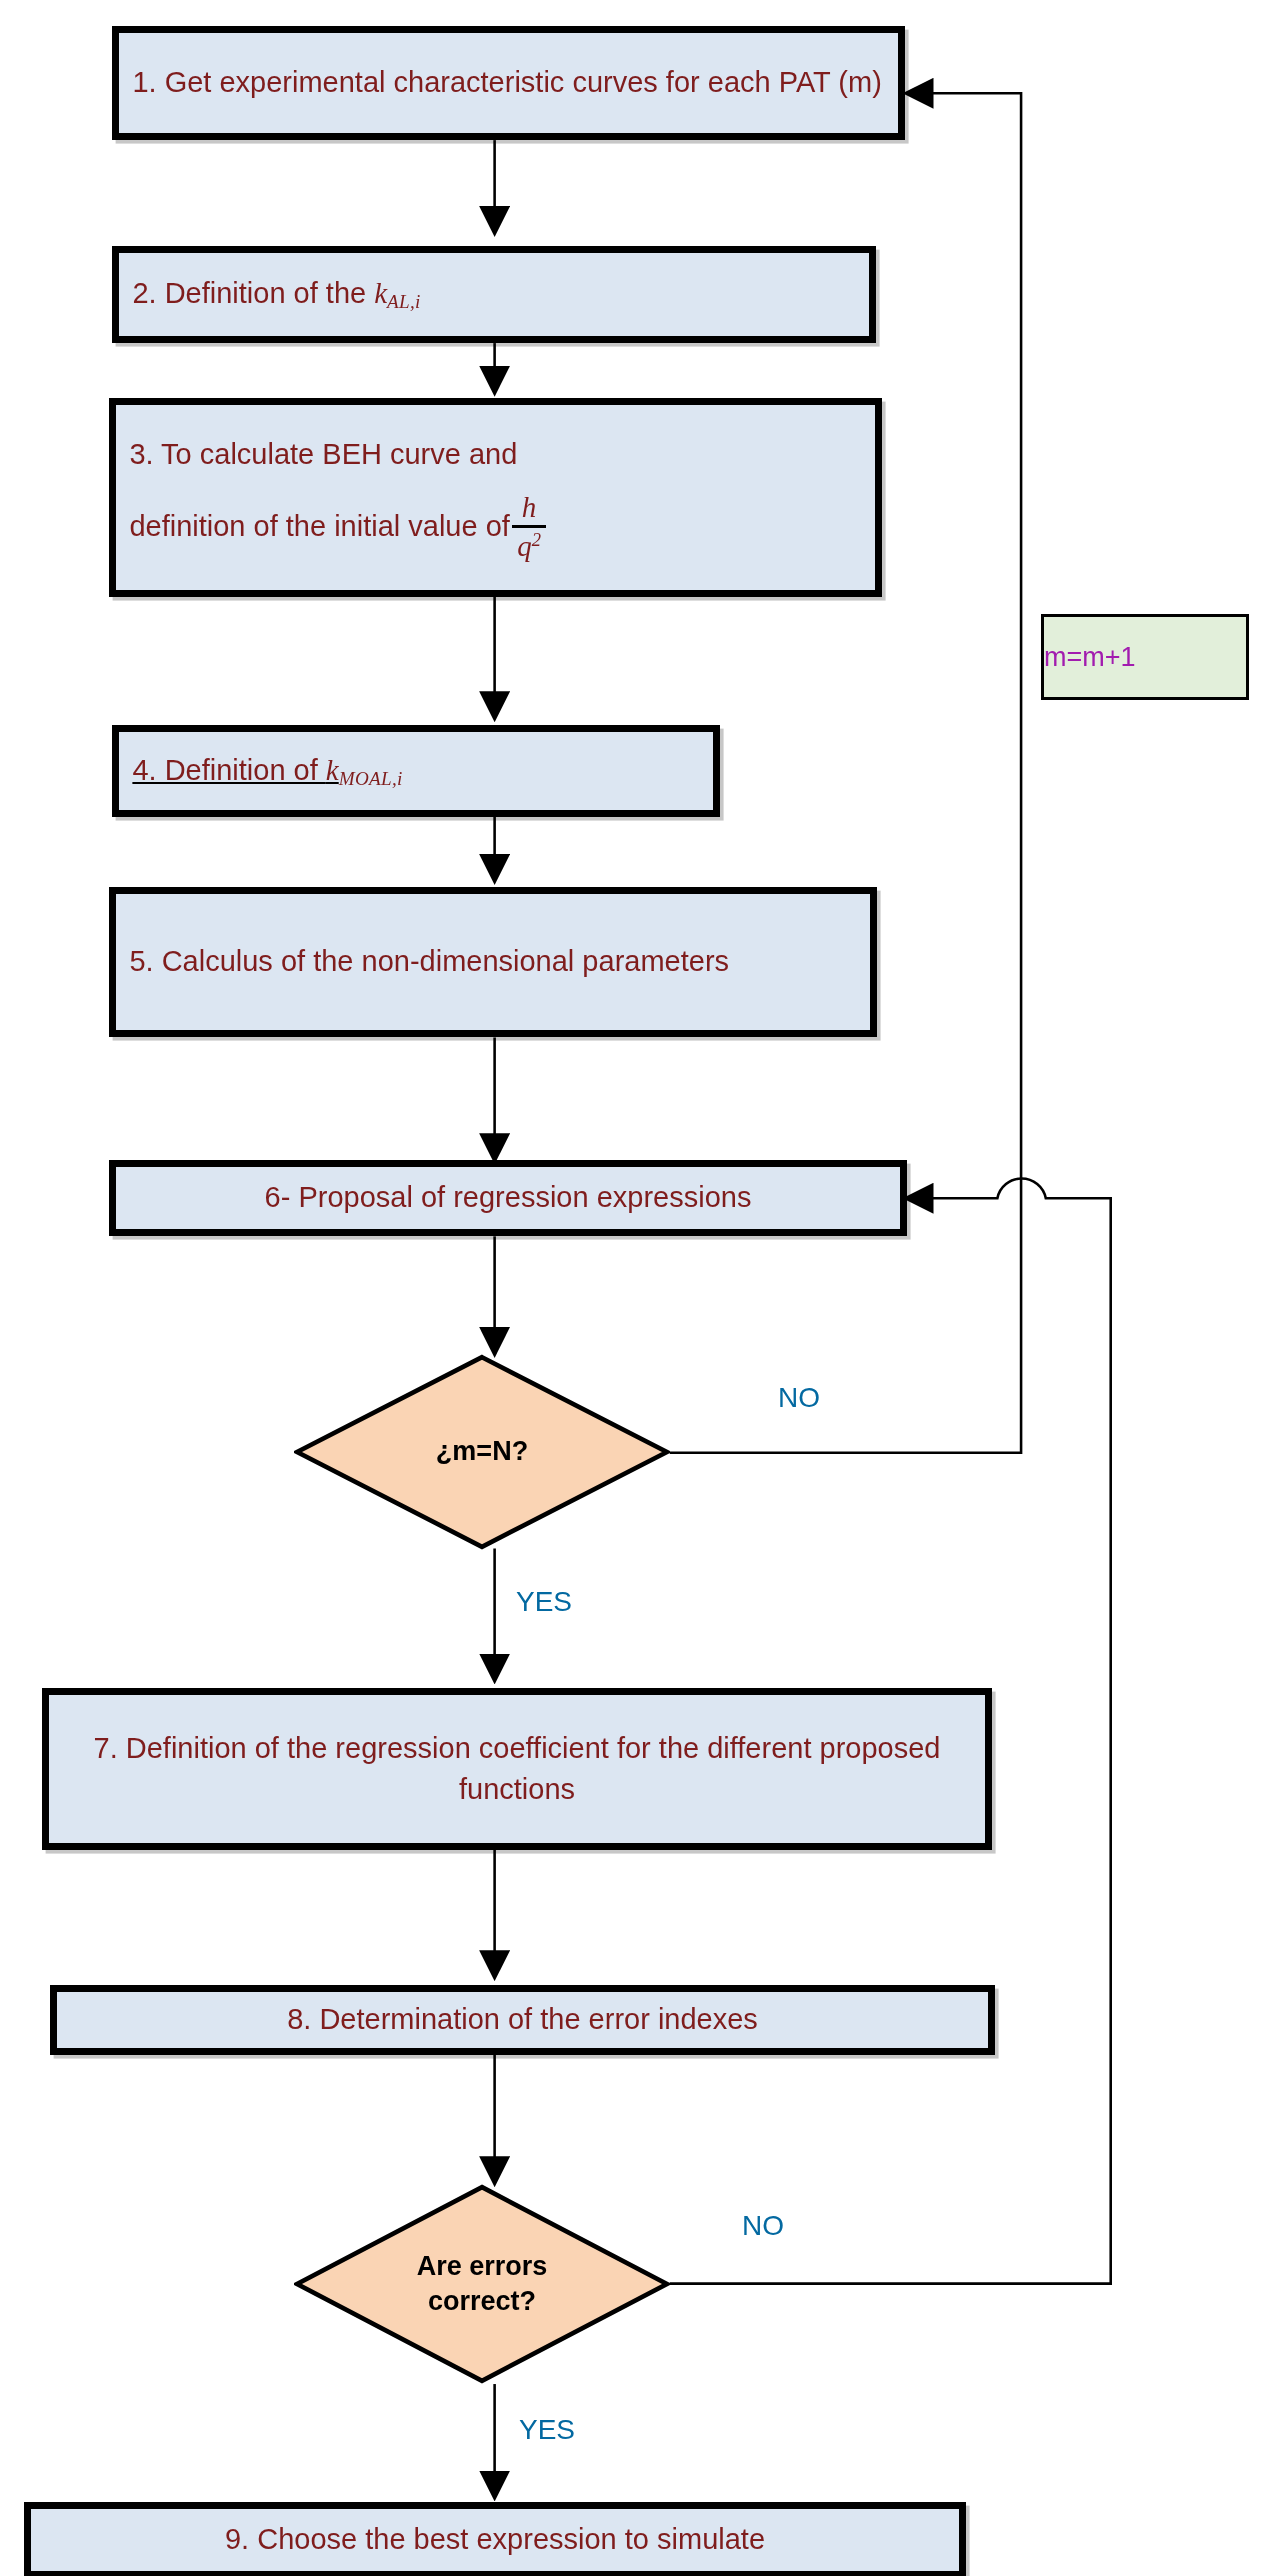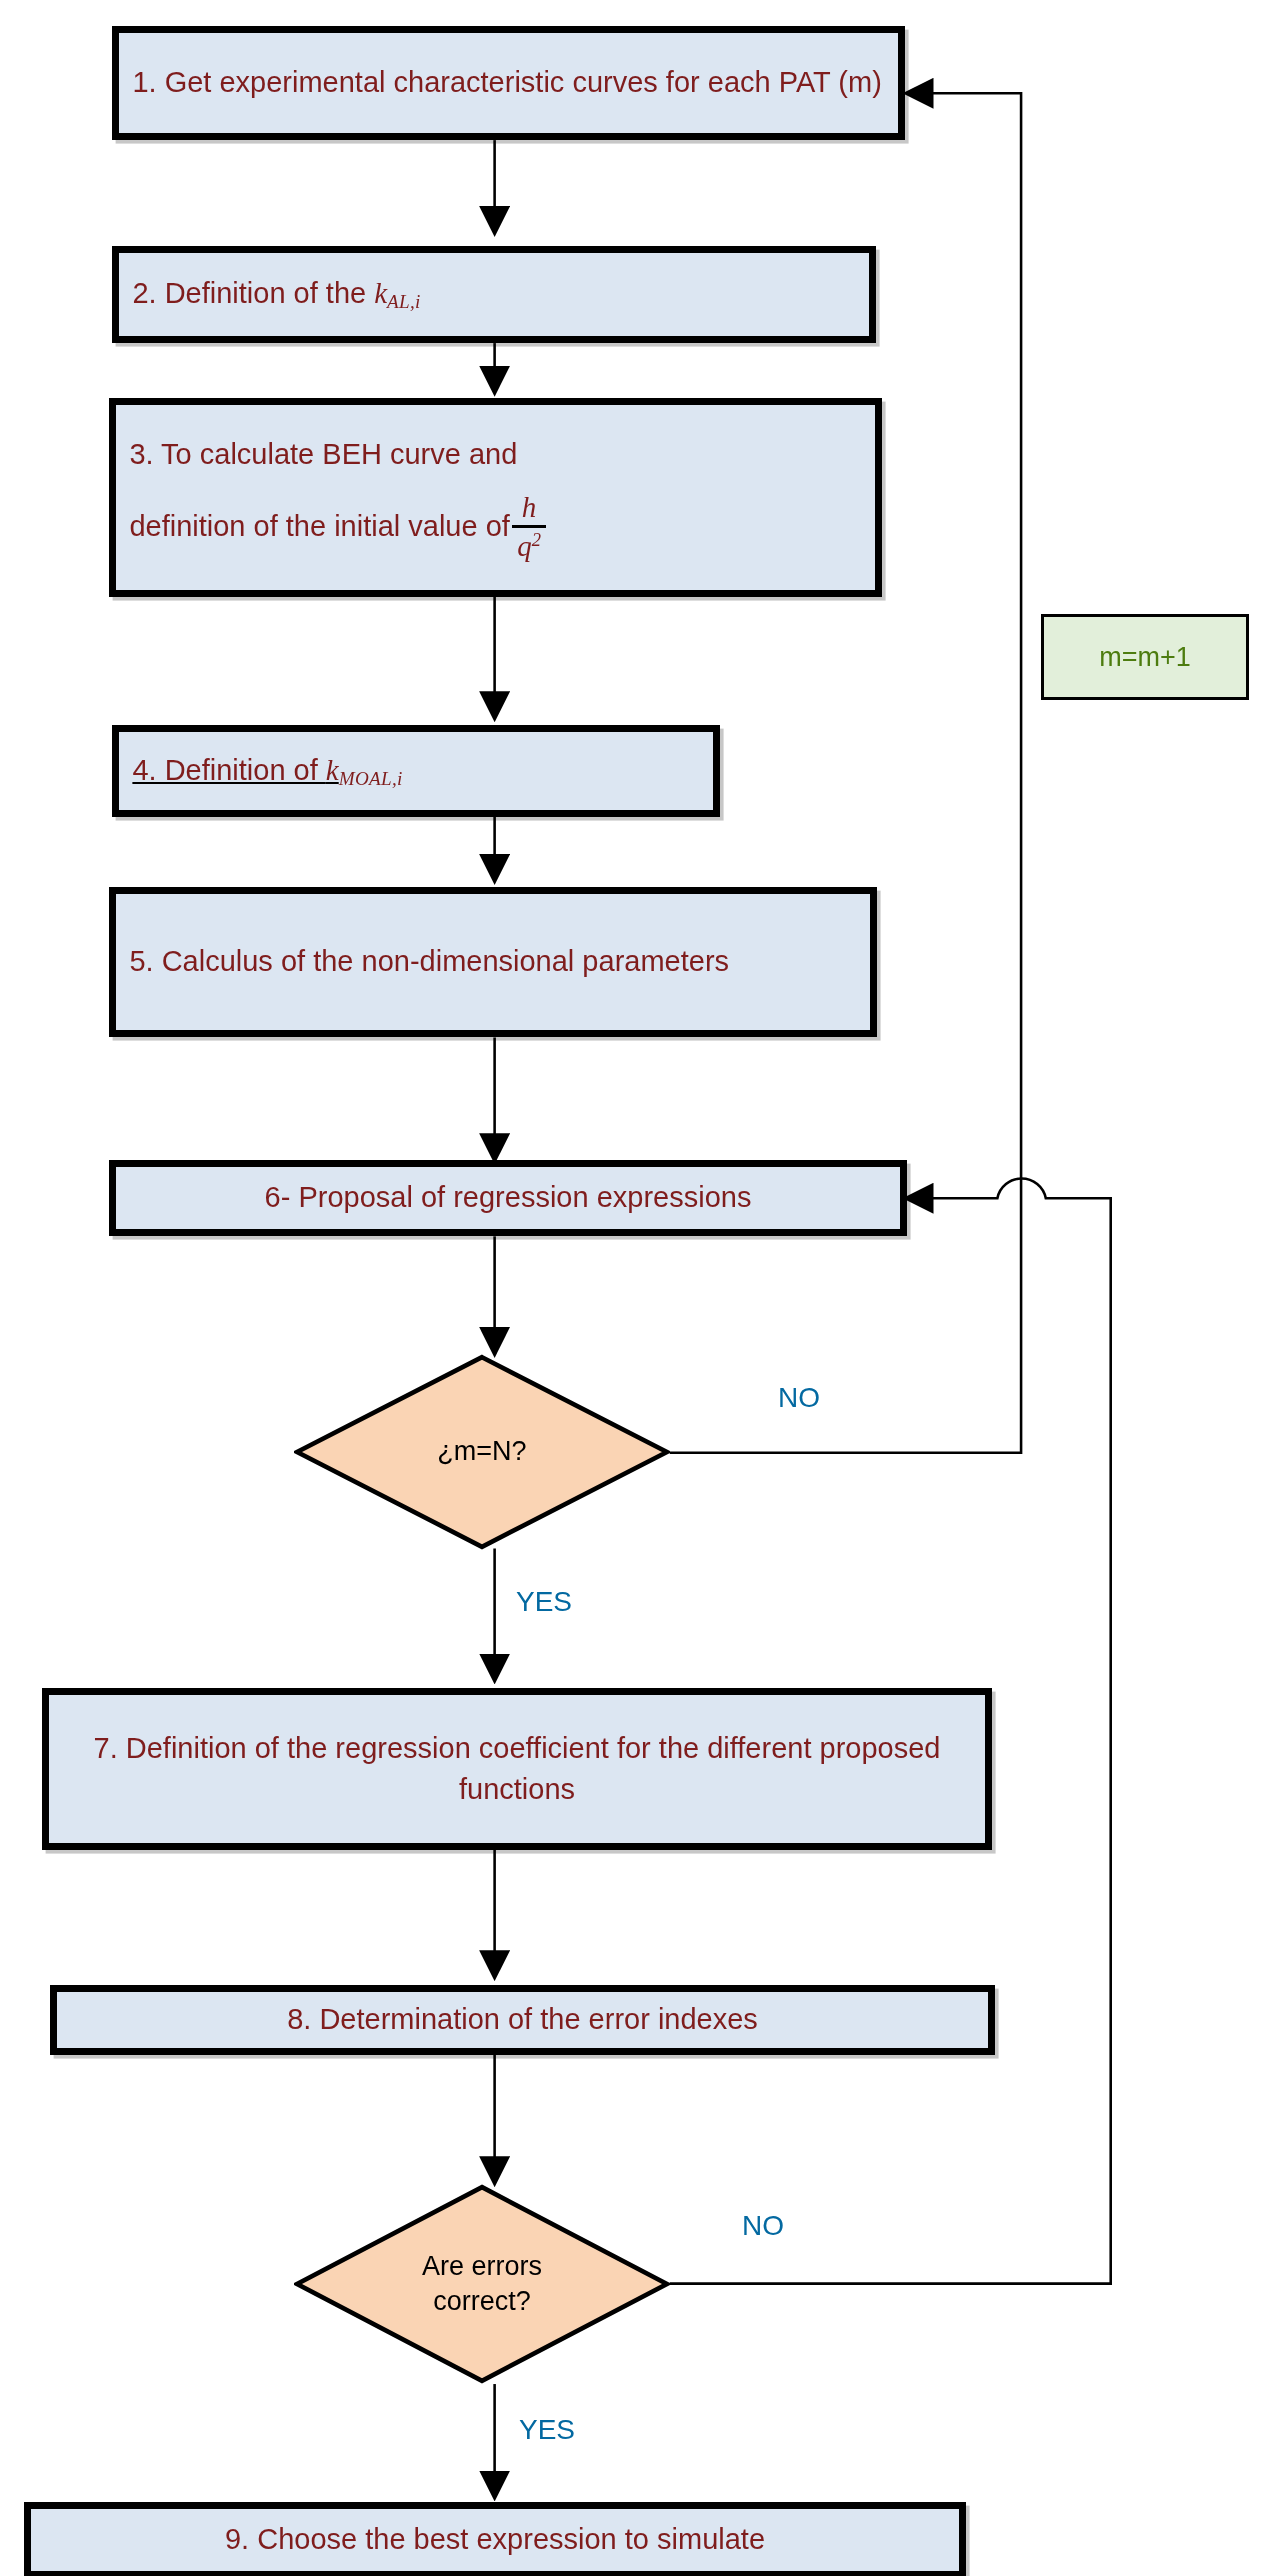--- a/index.html
+++ b/index.html
@@ -11,23 +11,23 @@
   .node{position:absolute;box-sizing:border-box;display:flex;
         align-items:center;justify-content:flex-start;}
   .proc{background:#dce6f2;border:7.2px solid #000000;
         box-shadow:3.6px 3.6px 0 0 rgba(0,0,0,0.22);}
   .proc .txt{padding:0 13.4px;width:100%;color:#7f1d1d;
              font-size:29px;line-height:1.42;}
   .proc.center .txt{text-align:center;}
   .proc.just .txt{text-align:justify;}
 
   .aux{background:#e2efda;border:3.1px solid #000000;}
-  .aux .txt{width:100%;text-align:center;font-size:27px;color:#4d7c0f;}
+  .aux .txt{width:100%;text-align:left;font-size:27px;color:#a21caf;}
 
-  .diamond{position:absolute;}
+  .diamond{position:absolute;font-weight:bold;}
   .diamond .dlabel{position:absolute;left:0;top:0;width:100%;height:100%;
       display:flex;align-items:center;justify-content:center;text-align:center;
       font-size:27px;line-height:1.3;color:#000;}
 
   .edgelabel{position:absolute;font-size:28px;color:#0369a1;white-space:nowrap;}
 
   
   .mvar{font-family:"Liberation Serif","DejaVu Serif",serif;font-style:italic;}
   .msub{font-family:"Liberation Serif","DejaVu Serif",serif;font-style:italic;
         font-size:0.66em;vertical-align:-0.28em;letter-spacing:0.3px;}

